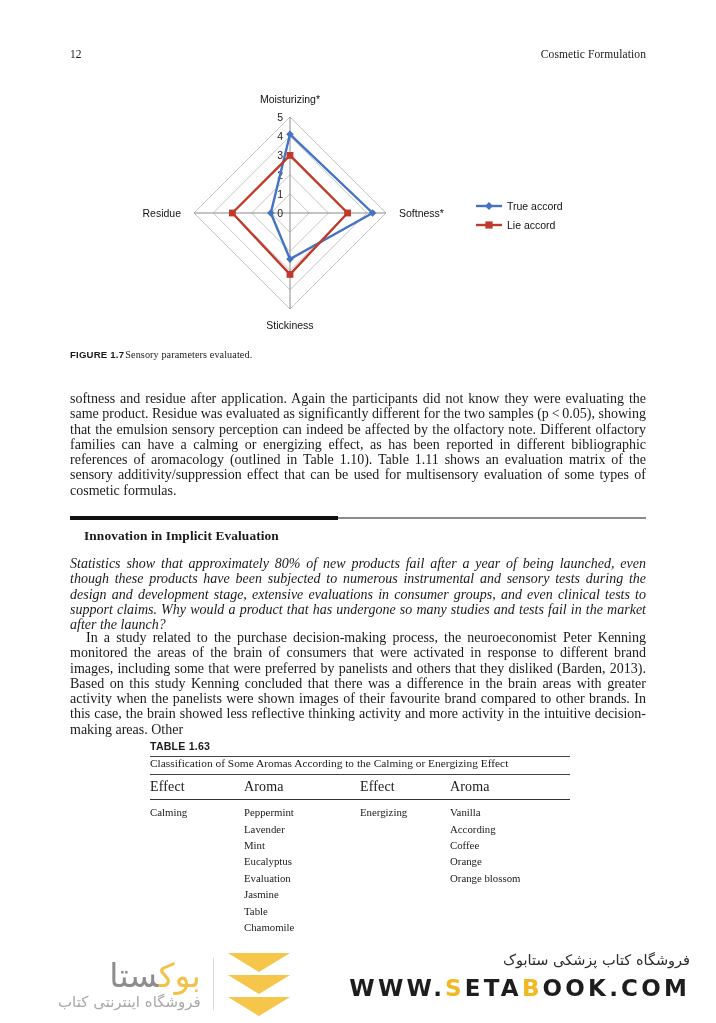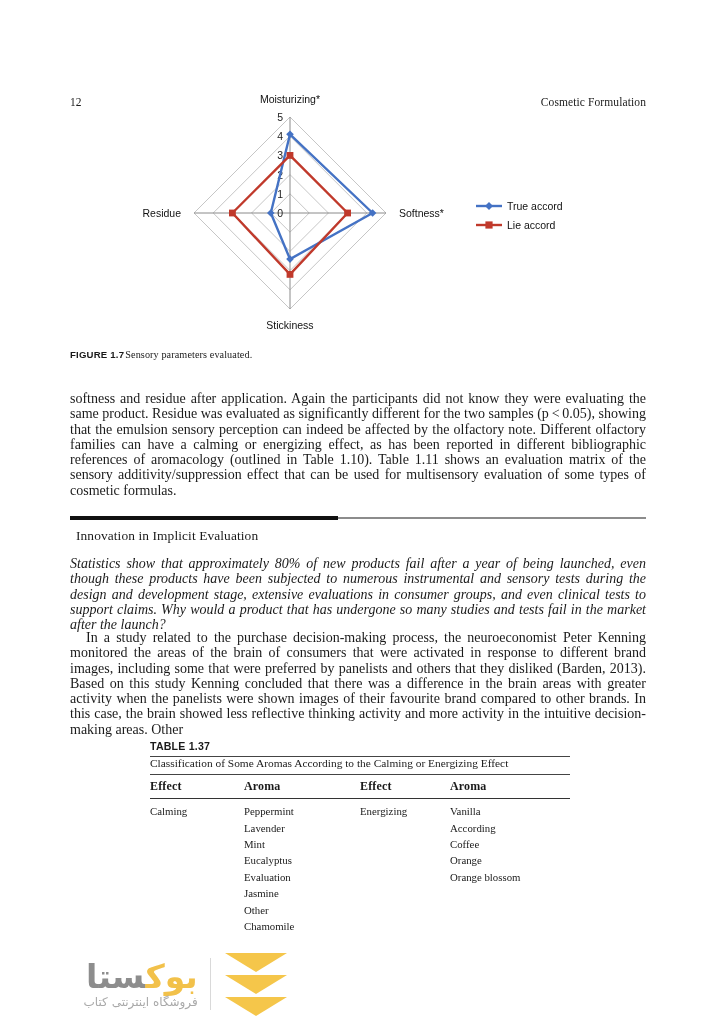--- a/index.html
+++ b/index.html
@@ -26,21 +26,20 @@
   
   .runhead {
     position: absolute;
     left: 70px;
     top: 48px;
     width: 576px;
     display: flex;
     justify-content: space-between;
     align-items: flex-start;
     font-size: 11.5px;
-    margin-top: 48px;
   }
   .runhead .folio { font-family: "Liberation Serif", serif; }
   .runhead .booktitle {
     font-size: 11.5px;
     letter-spacing: .1px;
   }
 
   
   .figure-block {
     position: absolute;
@@ -108,25 +107,25 @@
   }
   .sec-rule .bar-light {
     position: absolute;
     left: 268px; top: 1.4px;
     width: 308px;
     height: 1.3px;
     background: #8c8c8c;
   }
   .sec-heading {
     position: absolute;
-    left: 76px;
+    left: 84px;
     top: 528px;
     width: 576px;
     font-family: "Liberation Serif", serif;
-    font-weight: normal;
+    font-weight: bold;
     font-size: 13.4px;
     letter-spacing: .1px;
   }
 
   
   .table-block {
     position: absolute;
     left: 150px;
     top: 740px;
     width: 420px;
@@ -154,23 +153,23 @@
     width: 100%;
   }
   table.t110 {
     width: 100%;
     border-collapse: collapse;
     font-family: "Liberation Serif", serif;
     font-size: 10.6px;
   }
   table.t110 th {
     text-align: left;
-    font-weight: bold;
+    font-weight: normal;
     padding: 4px 0 4px 0;
-    font-size: 12px;
+    font-size: 14px;
     letter-spacing: .15px;
   }
   table.t110 td {
     text-align: left;
     vertical-align: top;
     padding: 0;
     font-size: 10.8px;
     line-height: 16.4px;
   }
   .col-eff { width: 94px; }
@@ -217,31 +216,31 @@
   .logo-word {
     position: relative;
     display: flex;
     flex-direction: column;
     align-items: flex-end;
     line-height: 1;
   }
   .logo-script {
     font-family: "DejaVu Sans", sans-serif;
     font-size: 33px;
-    font-weight: bold;
+    font-weight: normal;
     letter-spacing: -1px;
     direction: rtl;
     white-space: nowrap;
     margin-left: 28px;
   }
   .logo-script .gray { color: #8d8d8d; }
   .logo-script .gold { color: #f2c14a; }
   .logo-sub {
     font-family: "DejaVu Sans", sans-serif;
-    font-size: 12px;
+    font-size: 15px;
     color: #a9a9a9;
     direction: rtl;
     margin-top: 3px;
     white-space: nowrap;
   }
   .logo-divider {
     width: 1.6px;
     height: 52px;
     background: #d9d9d9;
     margin: 0 14px 0 12px;
@@ -370,21 +369,21 @@
 
   <div class="body-col p2">
     <p>Statistics show that approximately 80% of new products fail after a year of being launched, even though these products have been subjected to numerous instrumental and sensory tests during the design and development stage, extensive evaluations in consumer groups, and even clinical tests to support claims. Why would a product that has undergone so many studies and tests fail in the market after the launch?</p>
   </div>
 
   <div class="body-col p3">
     <p>In a study related to the purchase decision-making process, the neuroeconomist Peter Kenning monitored the areas of the brain of consumers that were activated in response to different brand images, including some that were preferred by panelists and others that they disliked (Barden, 2013). Based on this study Kenning concluded that there was a difference in the brain areas with greater activity when the panelists were shown images of their favourite brand compared to other brands. In this case, the brain showed less reflective thinking activity and more activity in the intuitive decision-making areas. Other</p>
   </div>
 
   <div class="table-block">
-    <div class="tbl-num">TABLE 1.37</div>
+    <div class="tbl-num">TABLE 1.63</div>
     <div class="rule-thin"></div>
     <div class="tbl-title">Classification of Some Aromas According to the Calming or Energizing Effect</div>
     <div class="rule-thin"></div>
     <table class="t110">
       <thead>
         <tr>
           <th class="col-eff">Effect</th>
           <th class="col-arm">Aroma</th>
           <th class="col-eff2">Effect</th>
           <th class="col-arm2">Aroma</th>
@@ -397,21 +396,21 @@
       <tbody>
         <tr>
           <td class="col-eff">Calming</td>
           <td class="col-arm" id="cell-aromas-left">
               <div>Peppermint</div>
               <div>Lavender</div>
               <div>Mint</div>
               <div>Eucalyptus</div>
               <div>Evaluation</div>
               <div>Jasmine</div>
-              <div>Other</div>
+              <div>Table</div>
               <div>Chamomile</div>
             </td>
           <td class="col-eff2">Energizing</td>
           <td class="col-arm2" id="cell-aromas-right">
               <div>Vanilla</div>
               <div>According</div>
               <div>Coffee</div>
               <div>Orange</div>
               <div>Orange blossom</div>
             </td>
@@ -432,15 +431,21 @@
           <div class="logo-sub">فروشگاه اینترنتی کتاب</div>
         </div>
         <div class="logo-divider"></div>
         <div class="chev-stack">
           <div class="chev c1"></div>
           <div class="chev c2"></div>
           <div class="chev c3"></div>
         </div>
       </div>
     </div>
+    <div class="footer-right">
+      <div class="fa-line">فروشگاه کتاب پزشکی ستابوک</div>
+      <div class="url-line">
+        <span>WWW.</span><span class="gold">S</span><span>ETA</span><span class="gold">B</span><span>OOK.COM</span>
+      </div>
+    </div>
   </div>
 
 </div>
 
 </body></html>

